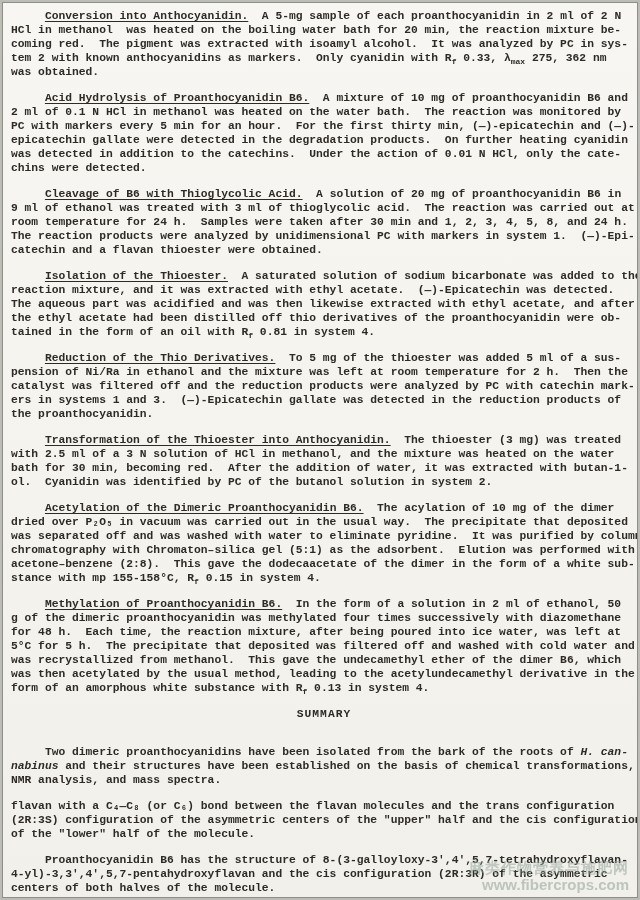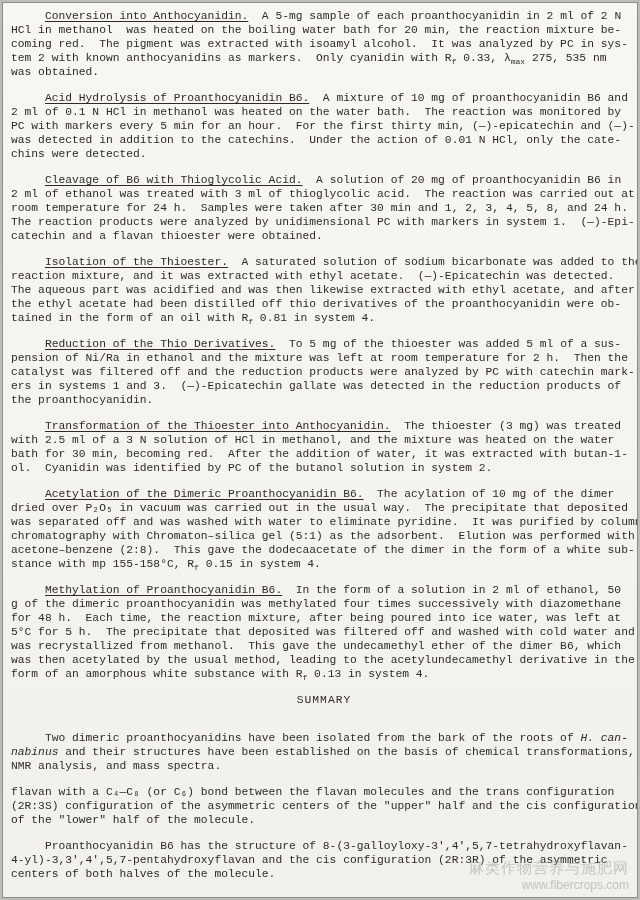--- a/index.html
+++ b/index.html
@@ -26,20 +26,21 @@
     height: 100%;
     box-sizing: border-box;
     background: linear-gradient(180deg, #f7f6f2 0%, #f4f3ee 55%, #f1f0ea 100%);
     border: 1px solid #8e8e86;
     padding: 6px 0 0 8px;
     font-family: "Liberation Mono", "DejaVu Sans Mono", monospace;
     font-size: 11.3px;
     line-height: 14px;
     color: #2e2b26;
     overflow: hidden;
+    font-weight: bold;
   }
   .para {
     margin: 0 0 12px 0;
   }
   .line {
     white-space: pre;
   }
   .u {
     text-decoration: underline;
     text-underline-offset: 2px;
@@ -66,48 +67,49 @@
   }
   .watermark .wm-cn {
     font-family: "DejaVu Sans", sans-serif;
     font-size: 15px;
     line-height: 17px;
     color: rgba(150, 165, 158, 0.55);
     letter-spacing: 1px;
   }
   .watermark .wm-url {
     font-family: "Liberation Sans", sans-serif;
-    font-size: 12px;
+    font-size: 15px;
     line-height: 16px;
     color: rgba(160, 172, 166, 0.65);
   }
 </style>
 </head>
 <body>
 
 <div class="scan-frame">
   <div class="page">
     <div>
         <div class="para">
           <div class="line"><span>     </span><span class="u">Conversion into Anthocyanidin.</span><span>  A 5-mg sample of each proanthocyanidin in 2 ml of 2 N</span></div>
           <div class="line"><span>HCl in methanol  was heated on the boiling water bath for 20 min, the reaction mixture be-</span></div>
           <div class="line"><span>coming red.  The pigment was extracted with isoamyl alcohol.  It was analyzed by PC in sys-</span></div>
-          <div class="line"><span>tem 2 with known anthocyanidins as markers.  Only cyanidin with R</span><span class="sub">f</span><span> 0.33, λ</span><span class="sub">max</span><span> 275, 535 nm</span></div>
+          <div class="line"><span>tem 2 with known anthocyanidins as markers.  Only cyanidin with R</span><span class="sub">f</span><span> 0.33, λ</span><span class="sub">max</span><span> 275, 362 nm</span></div>
           <div class="line"><span>was obtained.</span></div>
         </div>
         <div class="para">
           <div class="line"><span>     </span><span class="u">Acid Hydrolysis of Proanthocyanidin B6.</span><span>  A mixture of 10 mg of proanthocyanidin B6 and</span></div>
           <div class="line"><span>2 ml of 0.1 N HCl in methanol was heated on the water bath.  The reaction was monitored by</span></div>
           <div class="line"><span>PC with markers every 5 min for an hour.  For the first thirty min, (—)-epicatechin and (—)-</span></div>
+          <div class="line"><span>epicatechin gallate were detected in the degradation products.  On further heating cyanidin</span></div>
           <div class="line"><span>was detected in addition to the catechins.  Under the action of 0.01 N HCl, only the cate-</span></div>
           <div class="line"><span>chins were detected.</span></div>
         </div>
         <div class="para">
           <div class="line"><span>     </span><span class="u">Cleavage of B6 with Thioglycolic Acid.</span><span>  A solution of 20 mg of proanthocyanidin B6 in</span></div>
-          <div class="line"><span>2 ml of ethanol was treated with 3 ml of thioglycolic acid.  The reaction was carried out at</span></div>
+          <div class="line"><span>9 ml of ethanol was treated with 3 ml of thioglycolic acid.  The reaction was carried out at</span></div>
           <div class="line"><span>room temperature for 24 h.  Samples were taken after 30 min and 1, 2, 3, 4, 5, 8, and 24 h.</span></div>
           <div class="line"><span>The reaction products were analyzed by unidimensional PC with markers in system 1.  (—)-Epi-</span></div>
           <div class="line"><span>catechin and a flavan thioester were obtained.</span></div>
         </div>
         <div class="para">
           <div class="line"><span>     </span><span class="u">Isolation of the Thioester.</span><span>  A saturated solution of sodium bicarbonate was added to the</span></div>
           <div class="line"><span>reaction mixture, and it was extracted with ethyl acetate.  (—)-Epicatechin was detected.</span></div>
           <div class="line"><span>The aqueous part was acidified and was then likewise extracted with ethyl acetate, and after</span></div>
           <div class="line"><span>the ethyl acetate had been distilled off thio derivatives of the proanthocyanidin were ob-</span></div>
           <div class="line"><span>tained in the form of an oil with R</span><span class="sub">f</span><span> 0.81 in system 4.</span></div>

